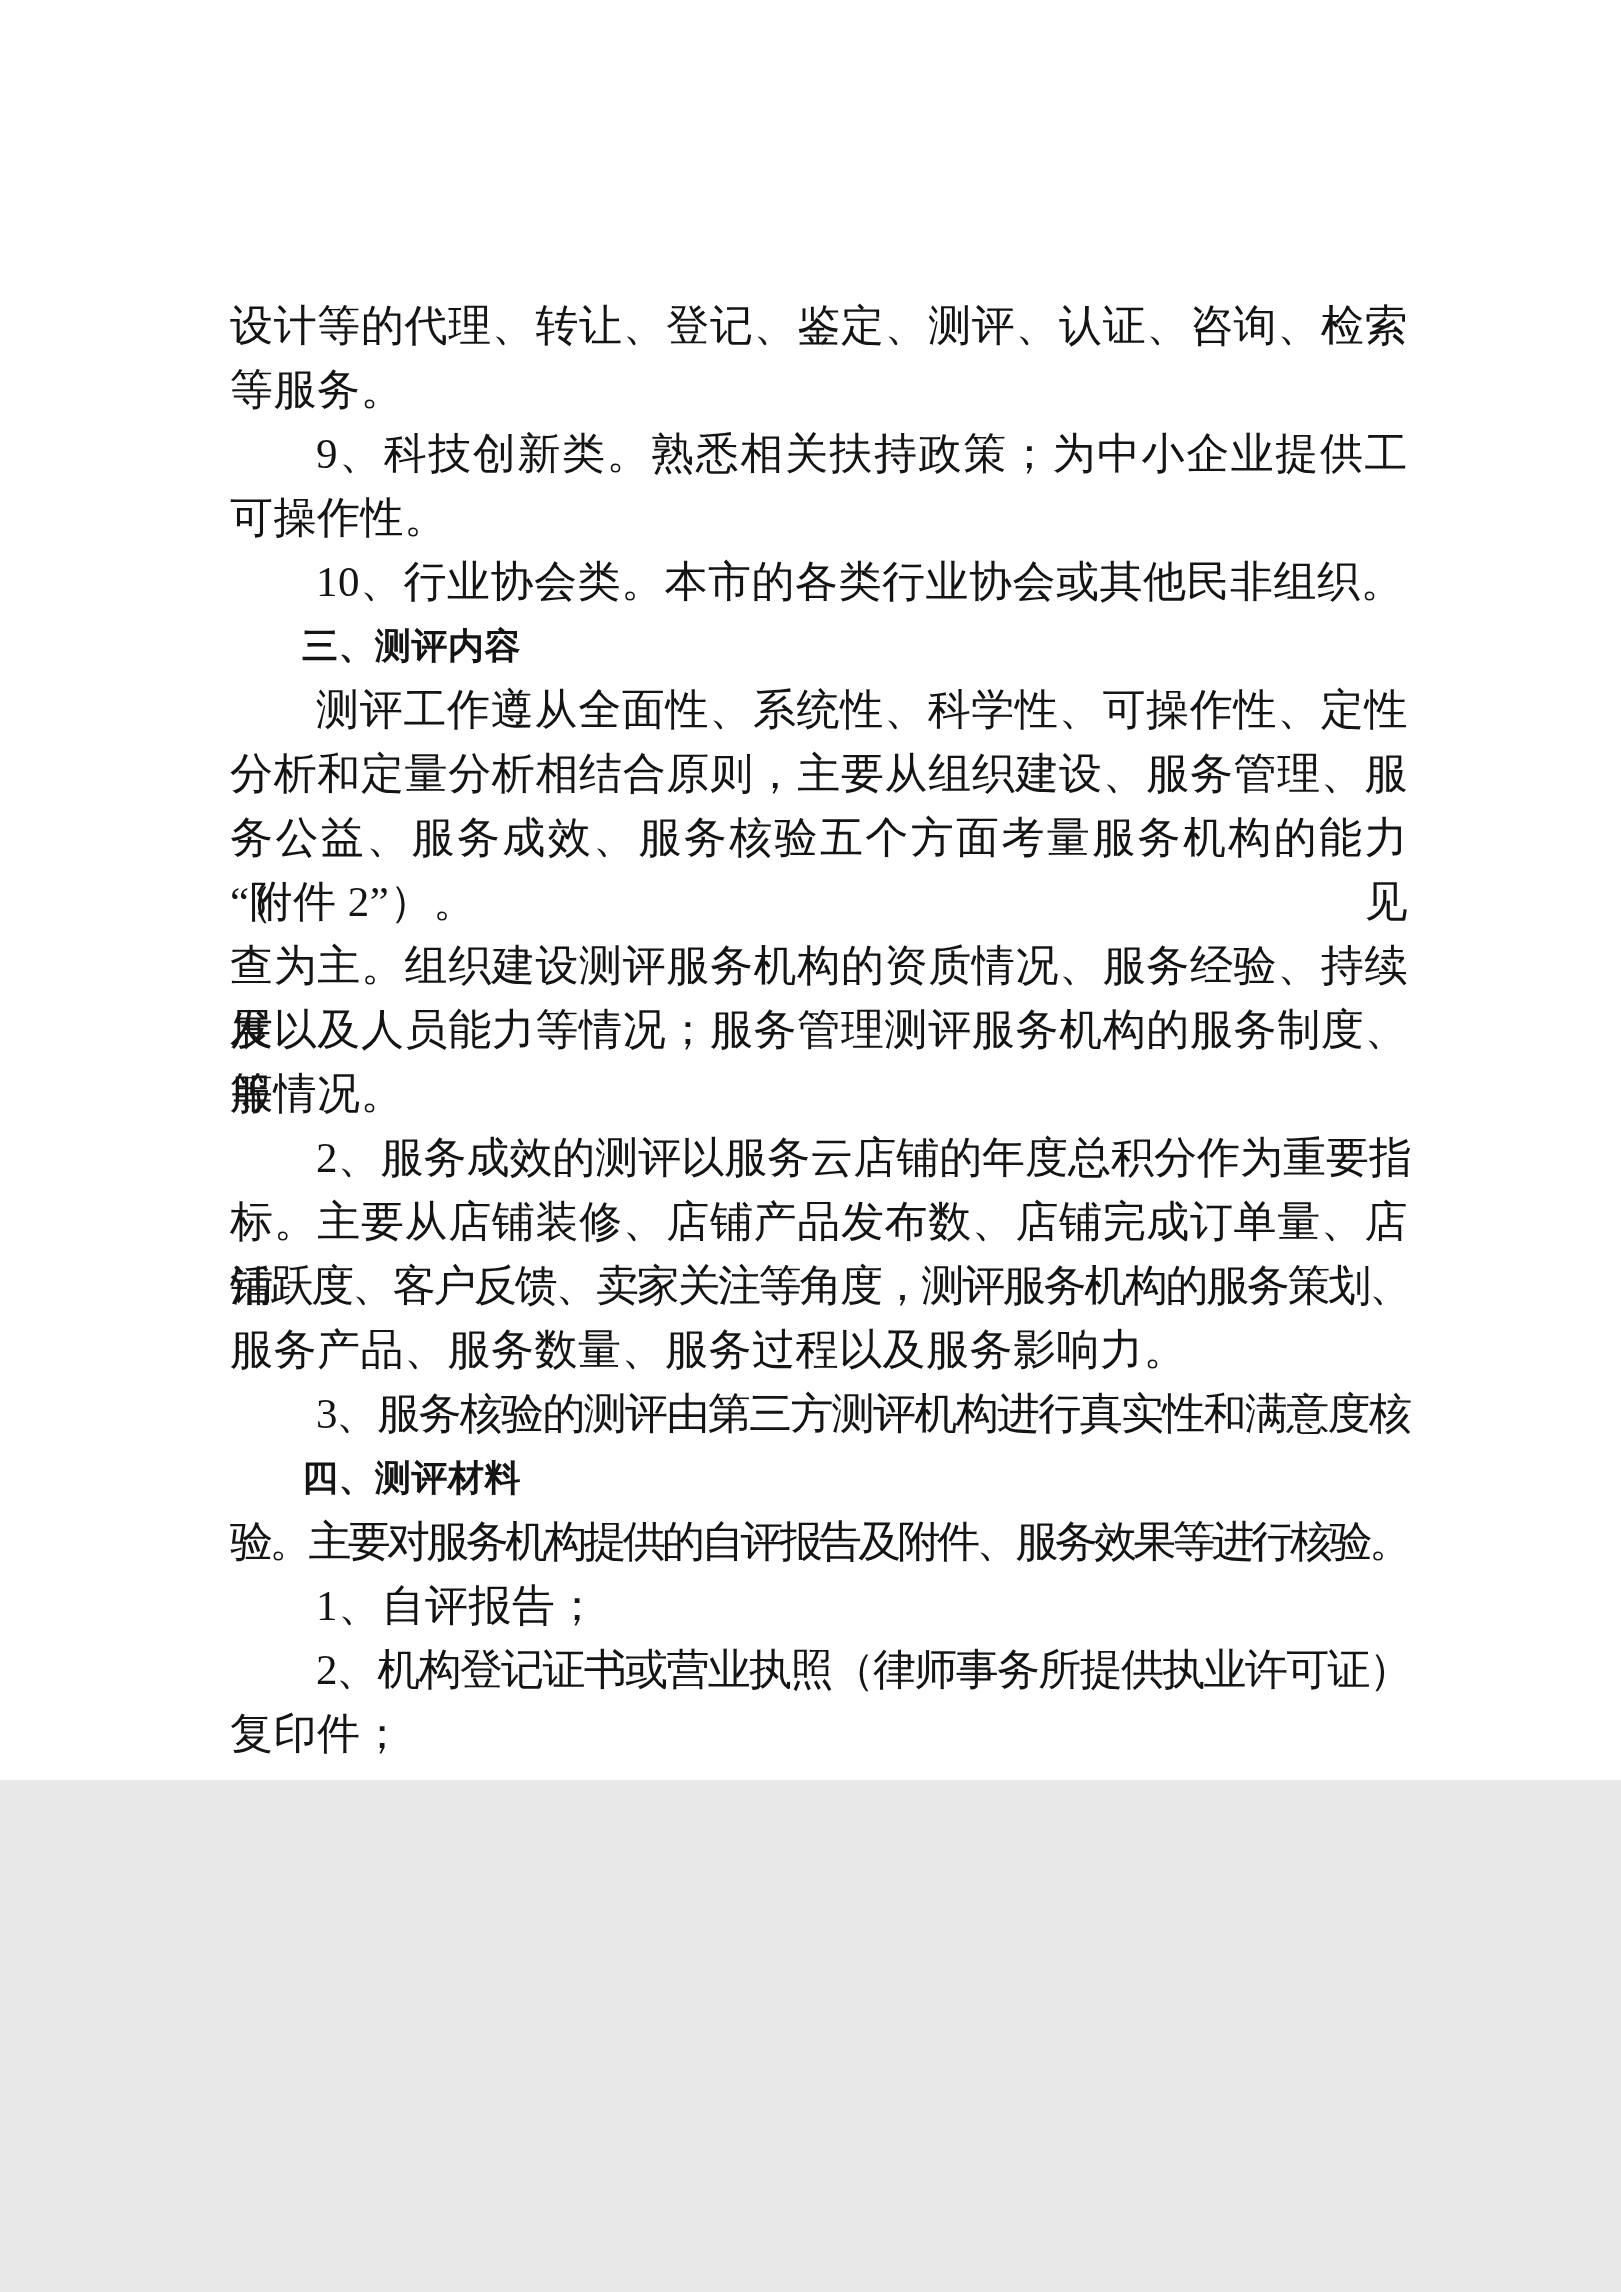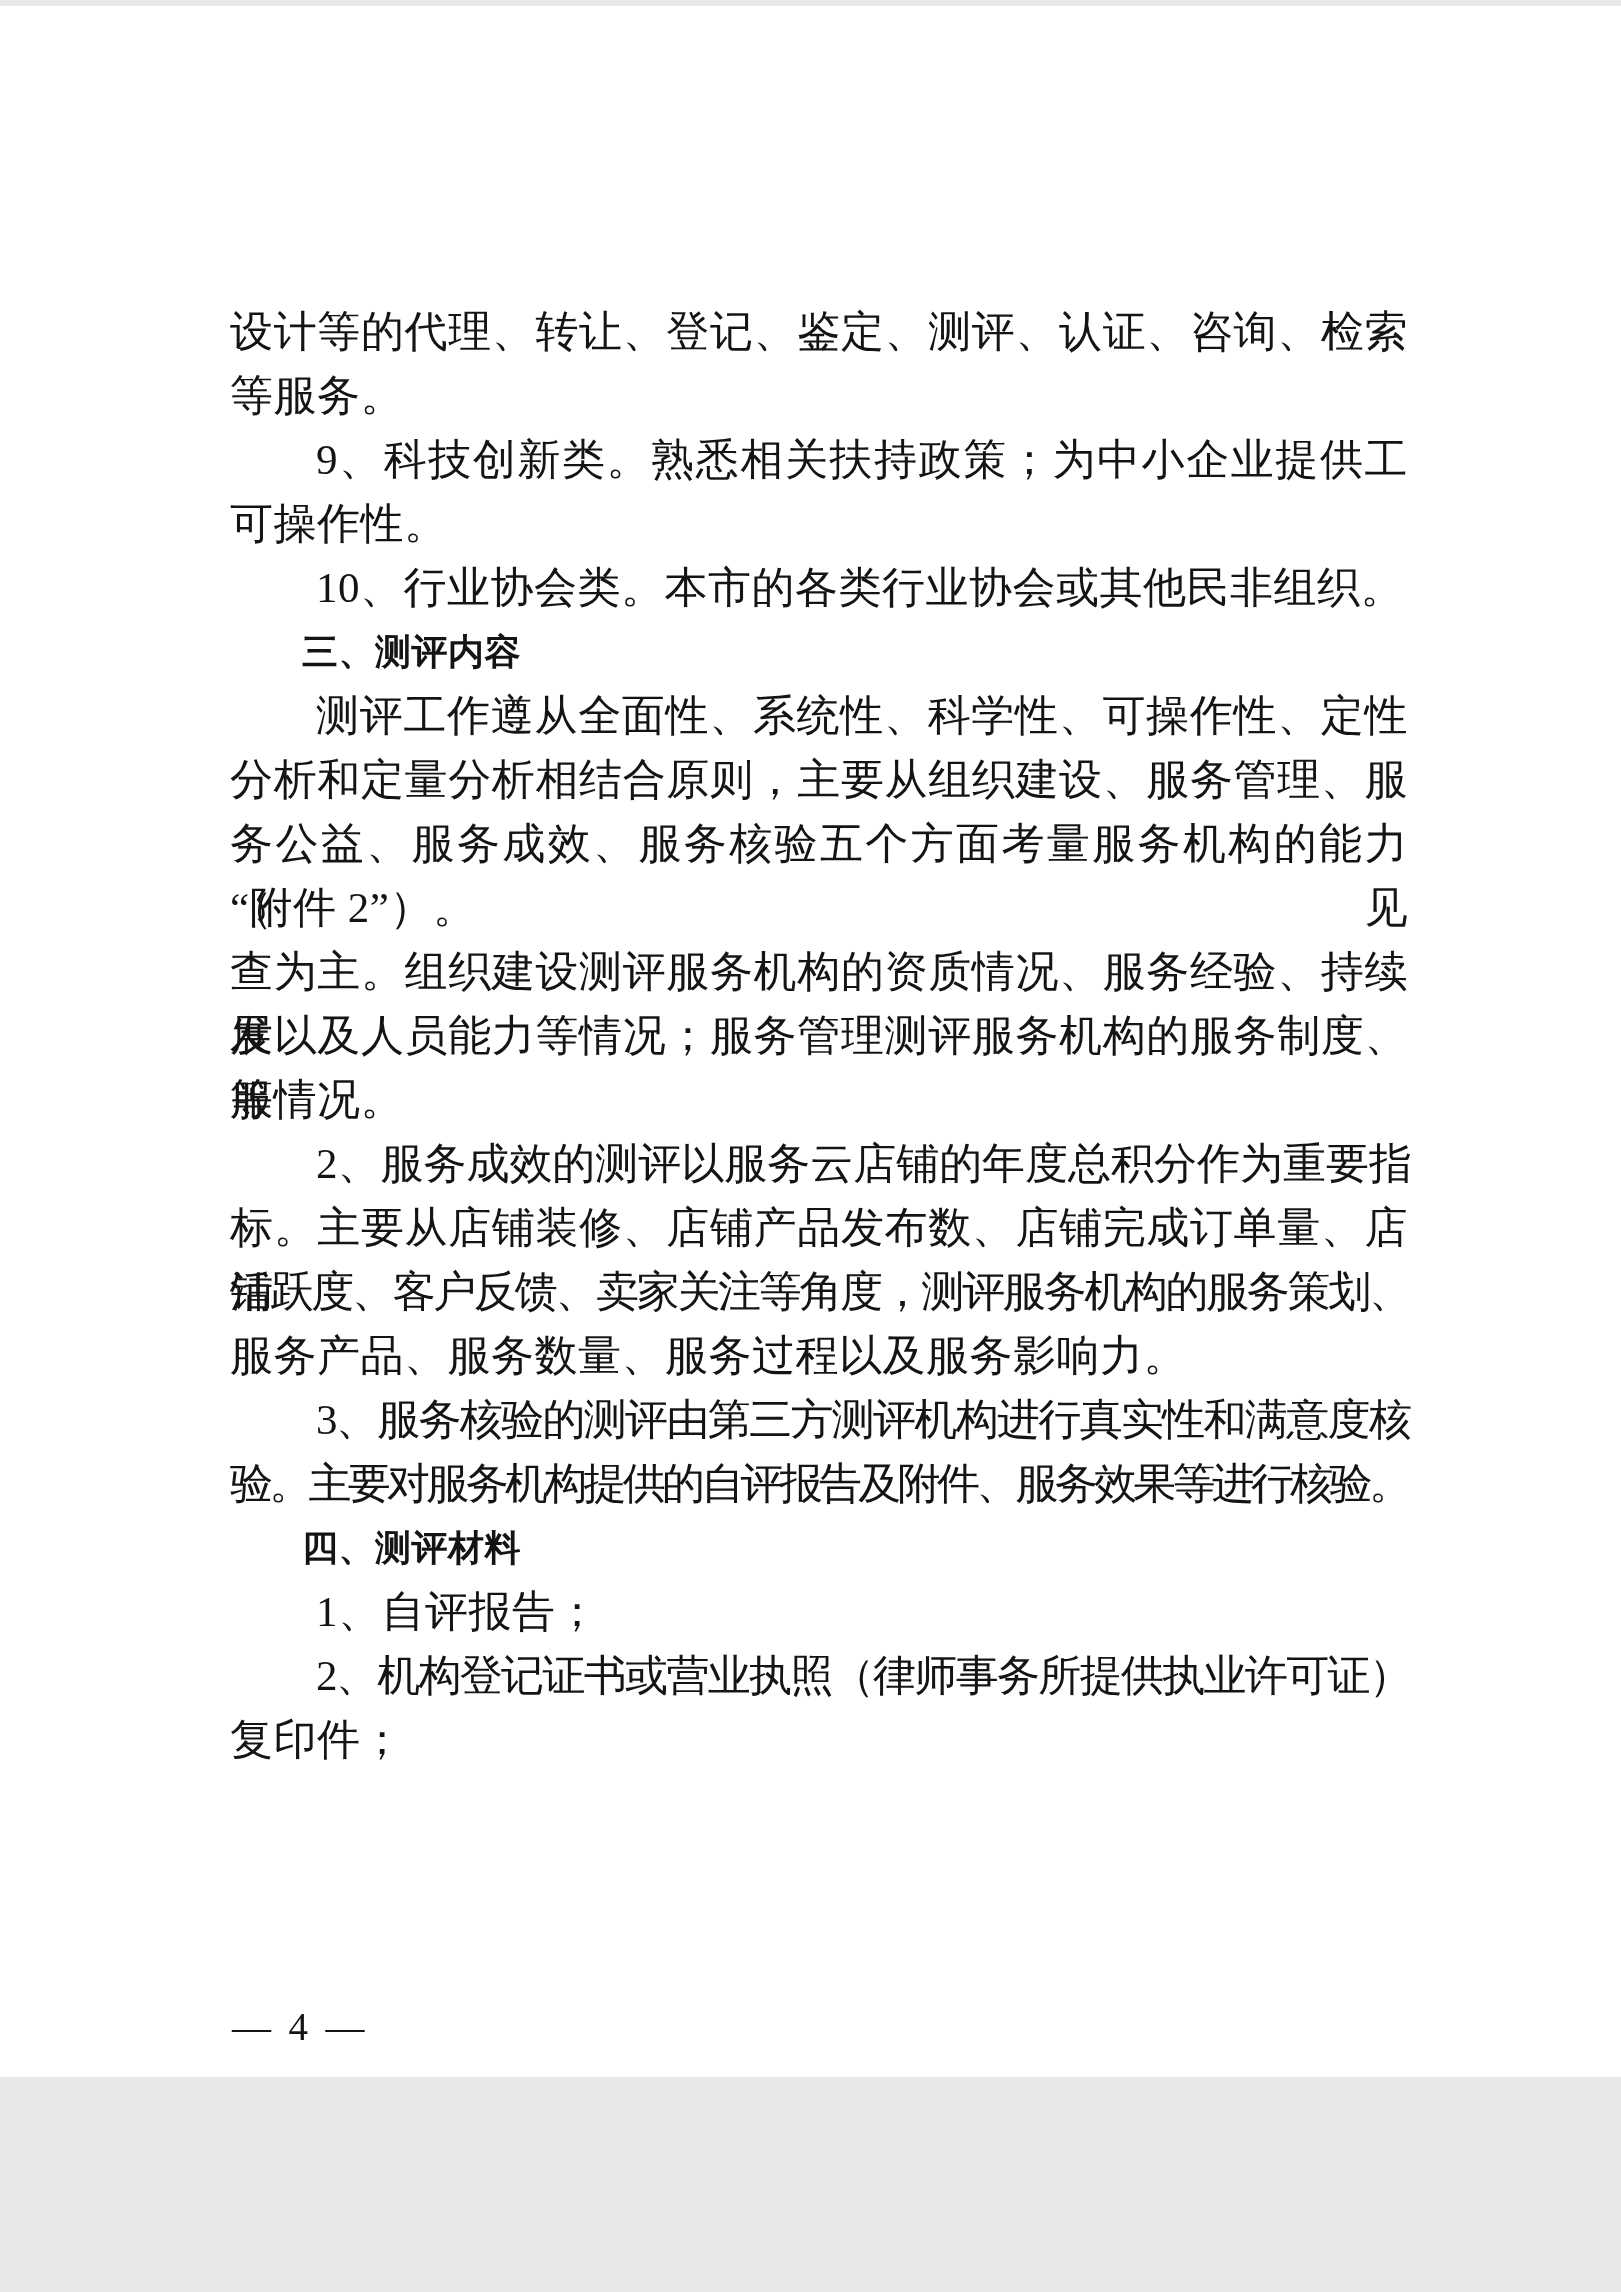--- a/index.html
+++ b/index.html
@@ -3,26 +3,25 @@
 <meta charset="utf-8">
 <style>
   html, body {
     margin: 0;
     padding: 0;
     background: #e8e8e8;
   }
   .page {
     position: relative;
     width: 1621px;
-    height: 2071px;
+    height: 1780px;
     background: #ffffff;
     overflow: hidden;
     font-family: "Liberation Serif", "DejaVu Serif", serif;
     color: #141414;
-    margin-top: 6px;
   }
   .content {
     position: absolute;
     left: 230px;
     top: 294px;
     width: 1178px;
   }
   .line {
     height: 64px;
     line-height: 64px;
@@ -74,21 +73,21 @@
     <div class="line fill">务公益、服务成效、服务核验五个方面考量服务机构的能力（见</div>
     <div class="line">“附件 2”）。</div>
     <div class="line fill">查为主。组织建设测评服务机构的资质情况、服务经验、持续发</div>
     <div class="line fill">展以及人员能力等情况；服务管理测评服务机构的服务制度、服</div>
     <div class="line">等情况。</div>
     <div class="line indent fill tight">2、服务成效的测评以服务云店铺的年度总积分作为重要指</div>
     <div class="line fill">标。主要从店铺装修、店铺产品发布数、店铺完成订单量、店铺</div>
     <div class="line fill tight">活跃度、客户反馈、卖家关注等角度，测评服务机构的服务策划、</div>
     <div class="line">服务产品、服务数量、服务过程以及服务影响力。</div>
     <div class="line indent fill tight">3、服务核验的测评由第三方测评机构进行真实性和满意度核</div>
+    <div class="line indent heading">四、测评材料</div>
     <div class="line fill tight">验。主要对服务机构提供的自评报告及附件、服务效果等进行核验。</div>
-    <div class="line indent heading">四、测评材料</div>
     <div class="line indent">1、自评报告；</div>
     <div class="line indent fill tight">2、机构登记证书或营业执照（律师事务所提供执业许可证）</div>
     <div class="line">复印件；</div>
   </div>
   <div class="page-number">— 4 —</div>
 </div>
 
 
 </body></html>

